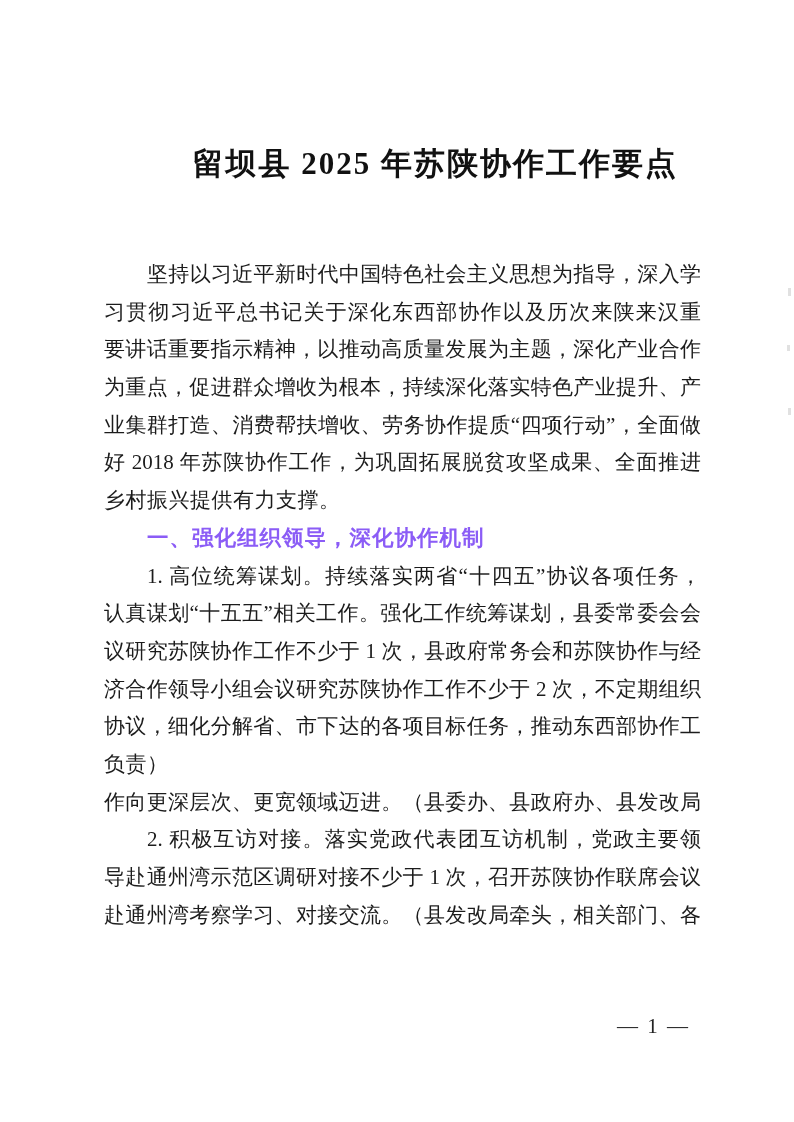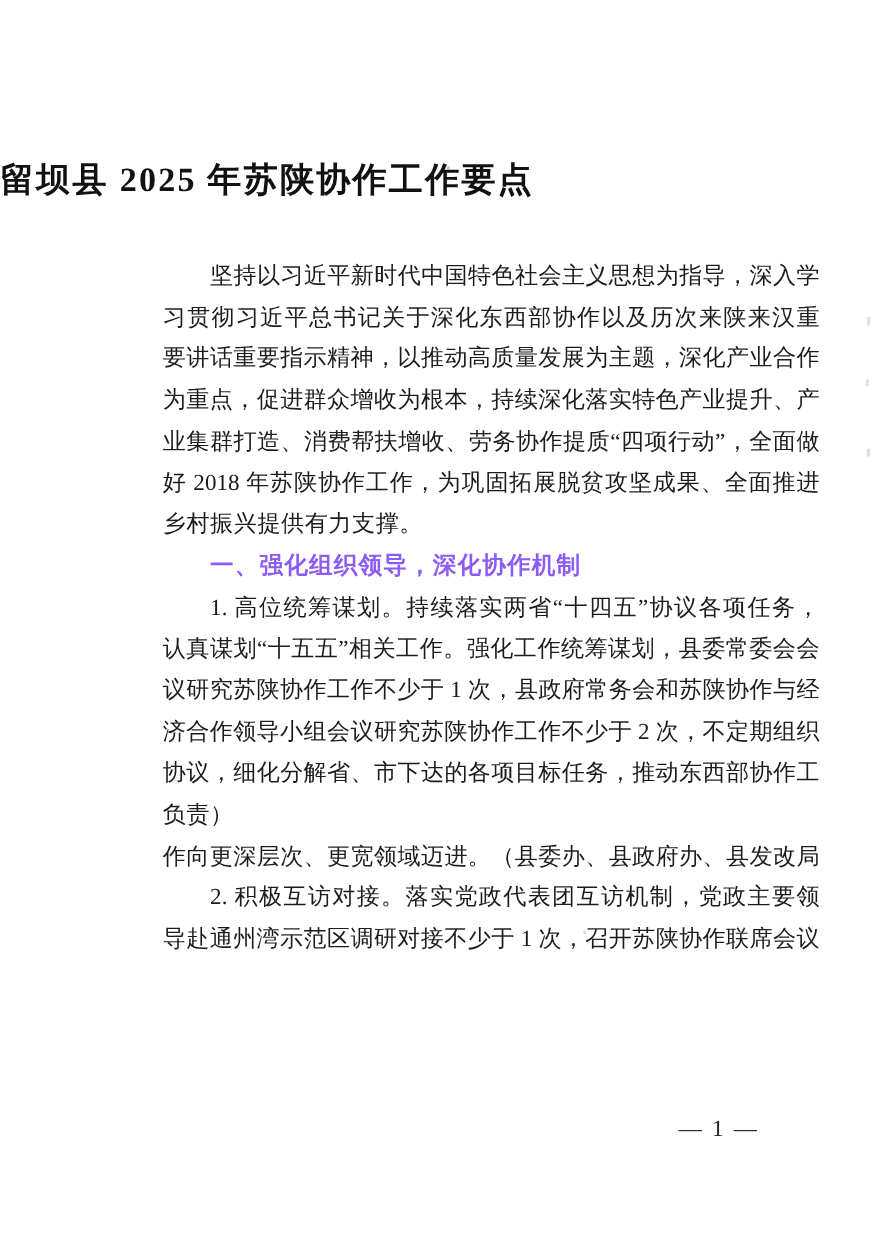--- a/index.html
+++ b/index.html
@@ -14,33 +14,32 @@
     background: #ffffff;
     overflow: hidden;
     font-family: "Liberation Serif", "DejaVu Serif", serif;
     color: #1c1c1c;
   }
   .doc-title {
     position: absolute;
     top: 143px;
     left: 0;
     width: 678px;
-    text-align: left;
+    text-align: right;
     font-size: 31px;
     font-weight: bold;
     letter-spacing: 2px;
     color: #111;
     font-family: "Liberation Serif", "DejaVu Serif", serif;
   }
   .content {
     position: absolute;
     left: 104px;
-    top: 232px;
+    top: 256px;
     width: 597px;
-    margin-left: 44px;
   }
   .line {
     height: 37.7px;
     line-height: 37.7px;
     font-size: 21px;
     white-space: nowrap;
     letter-spacing: 0.5px;
   }
   .justify {
     white-space: normal;
@@ -100,20 +99,21 @@
     <div class="line heading indent">一、强化组织领导，深化协作机制</div>
     <div class="line justify indent">1. 高位统筹谋划。持续落实两省“十四五”协议各项任务，</div>
     <div class="line justify">认真谋划“十五五”相关工作。强化工作统筹谋划，县委常委会会</div>
     <div class="line justify">议研究苏陕协作工作不少于 1 次，县政府常务会和苏陕协作与经</div>
     <div class="line justify">济合作领导小组会议研究苏陕协作工作不少于 2 次，不定期组织</div>
     <div class="line justify">协议，细化分解省、市下达的各项目标任务，推动东西部协作工</div>
     <div class="line">负责）</div>
     <div class="line justify">作向更深层次、更宽领域迈进。（县委办、县政府办、县发改局</div>
     <div class="line justify indent">2. 积极互访对接。落实党政代表团互访机制，党政主要领</div>
     <div class="line justify">导赴通州湾示范区调研对接不少于 1 次，召开苏陕协作联席会议</div>
+    <div class="line justify">赴通州湾考察学习、对接交流。（县发改局牵头，相关部门、各</div>
   </div>
 
   <div class="page-number">— 1 —</div>
 
   <div class="speck s1"></div>
   <div class="speck s2"></div>
   <div class="speck s3"></div>
   <div class="speck s4"></div>
   <div class="speck s5"></div>
 

